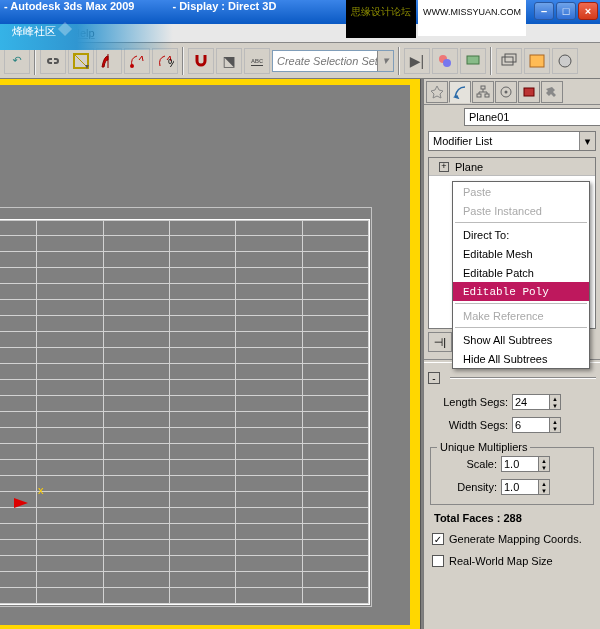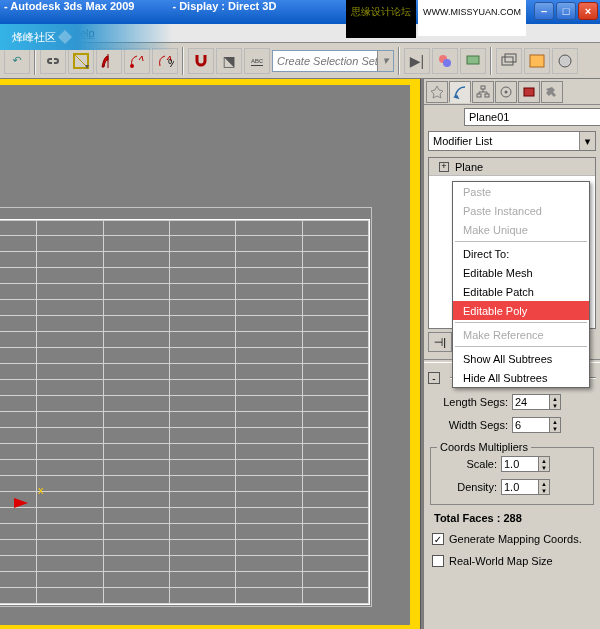--- a/index.html
+++ b/index.html
@@ -10,21 +10,21 @@
 .titlebar .tleft { font-weight:bold; }
 .titlebar .tcenter { margin-left:38px; font-weight:bold; }
 .titlebar .tright { position:absolute; right:72px; top:0; height:24px; display:flex; align-items:center; }
 .titlebar .tright span { background:#000; color:#8f8f00; padding:19px 5px; font-size:10px; margin-right:2px; }
 .titlebar .tright span.url { background:#fff; color:#0a0a0a; font-size:9px; }
 .winbtns { position:absolute; right:2px; top:2px; display:flex; gap:2px; }
 .winbtns div { width:20px; height:18px; background:linear-gradient(#6fa3e9,#2f6fd6); border:1px solid #2a58a0; border-radius:3px; display:flex; align-items:center; justify-content:center; color:#fff; font-weight:bold; }
 .winbtns .close { background:linear-gradient(#ee6a50,#d43a1a); border-color:#a02010; }
 
 
-.watermark { position:absolute; left:0; top:24px; height:26px; color:#fff; font-size:13px; display:flex; align-items:center; background:linear-gradient(to right,#35b3e7 0,#3096d1 40%,transparent 90%); width:192px; padding-left:12px; pointer-events:none; z-index:5; }
+.watermark { position:absolute; left:0; top:24px; height:26px; color:#fff; font-size:13px; display:flex; background:linear-gradient(to right,#35b3e7 0,#3096d1 40%,transparent 90%); width:192px; padding-left:12px; pointer-events:none; z-index:5; }
 .watermark .wmdot { width:10px; height:10px; background:#fff; transform:rotate(45deg); margin:0 4px; opacity:.3; }
 
 
 .menubar { height:19px; background:#e8e8e8; display:flex; align-items:center; padding:0 6px; border-bottom:1px solid #888; }
 .menubar span { margin-right:14px; text-decoration:underline; text-decoration-color:#777; }
 
 
 .toolbar { height:36px; background:#d4d0c8; display:flex; align-items:center; padding:0 4px; border-bottom:1px solid #7b7b7b; gap:2px; }
 .tbtn { width:26px; height:26px; border:1px solid #bbb; display:flex; align-items:center; justify-content:center; background:#d4d0c8; font-size:14px; color:#555; }
 .tbtn .teal { color:#2b8380; }
@@ -63,21 +63,21 @@
 .stackbox { height:172px; border:1px solid #7b7b7b; background:#fff; position:relative; }
 .stackitem { display:flex; align-items:center; height:18px; padding-left:10px; background:#d4d0c8; border-bottom:1px solid #bbb; }
 .stackitem .pm { width:10px; height:10px; border:1px solid #555; display:flex; align-items:center; justify-content:center; margin-right:6px; font-size:9px; line-height:1; }
 .stackbtns { display:flex; margin-top:3px; gap:1px; }
 .stackbtns .b { width:24px; height:20px; border:1px solid #888; background:#d4d0c8; display:flex; align-items:center; justify-content:center; font-size:11px; }
 
 
 .ctxmenu { position:absolute; left:452px; top:181px; width:138px; background:#fff; border:1px solid #666; box-shadow:2px 2px 4px rgba(0,0,0,.4); z-index:20; }
 .ctxmenu .mi { height:19px; display:flex; align-items:center; padding:0 10px; color:#000; }
 .ctxmenu .mi.disabled { color:#a9a9a9; }
-.ctxmenu .mi.sel { background:#ef4444; color:#fff; }
+.ctxmenu .mi.sel { background:#be185d; color:#fff;font-family:Liberation Mono, monospace; }
 .ctxmenu .msep { height:1px; background:#bbb; margin:2px 2px; }
 
 
 .divider { height:4px; border-top:1px solid #888; border-bottom:1px solid #fff; margin:3px 0; }
 .rollhdr { margin:3px 4px 0; height:18px; display:flex; align-items:center; }
 .rollhdr .pm { width:12px; height:12px; border:1px solid #555; display:flex; align-items:center; justify-content:center; margin-right:5px; font-size:10px; background:#d4d0c8; }
 .rollhdr .bar { flex:1; height:2px; background:#888; margin-left:5px; border-bottom:1px solid #fff; }
 .params { margin:5px 6px 6px; }
 .prow { display:flex; align-items:center; height:20px; margin-bottom:3px; }
 .prow label { width:78px; text-align:right; margin-right:4px; }
@@ -492,21 +492,21 @@
             <input value="6" style="">
             <div class="ud">
               <div>▲</div>
               <div>▼</div>
             </div>
           </div>
       </div>
     </div>
 
     <div class="grp">
-      <span class="gt">Coords Multipliers</span>
+      <span class="gt">Unique Multipliers</span>
       <div class="prow">
         <label style="width:62px">Scale:</label>
         <div class="spn">
             <input value="1.0" style="">
             <div class="ud">
               <div>▲</div>
               <div>▼</div>
             </div>
           </div>
       </div>
@@ -530,21 +530,20 @@
     <div class="chk">
       <div class="box"></div>
       <span>Real-World Map Size</span>
     </div>
   </div>
 </div>
 
 <div class="ctxmenu">
   <div class="mi disabled">Paste</div>
   <div class="mi disabled">Paste Instanced</div>
-  <div class="mi disabled">Make Unique</div>
   <div class="msep"></div>
   <div class="mi">Direct To:</div>
   <div class="mi">Editable Mesh</div>
   <div class="mi">Editable Patch</div>
   <div class="mi sel">Editable Poly</div>
   <div class="msep"></div>
   <div class="mi disabled">Make Reference</div>
   <div class="msep"></div>
   <div class="mi">Show All Subtrees</div>
   <div class="mi">Hide All Subtrees</div>

